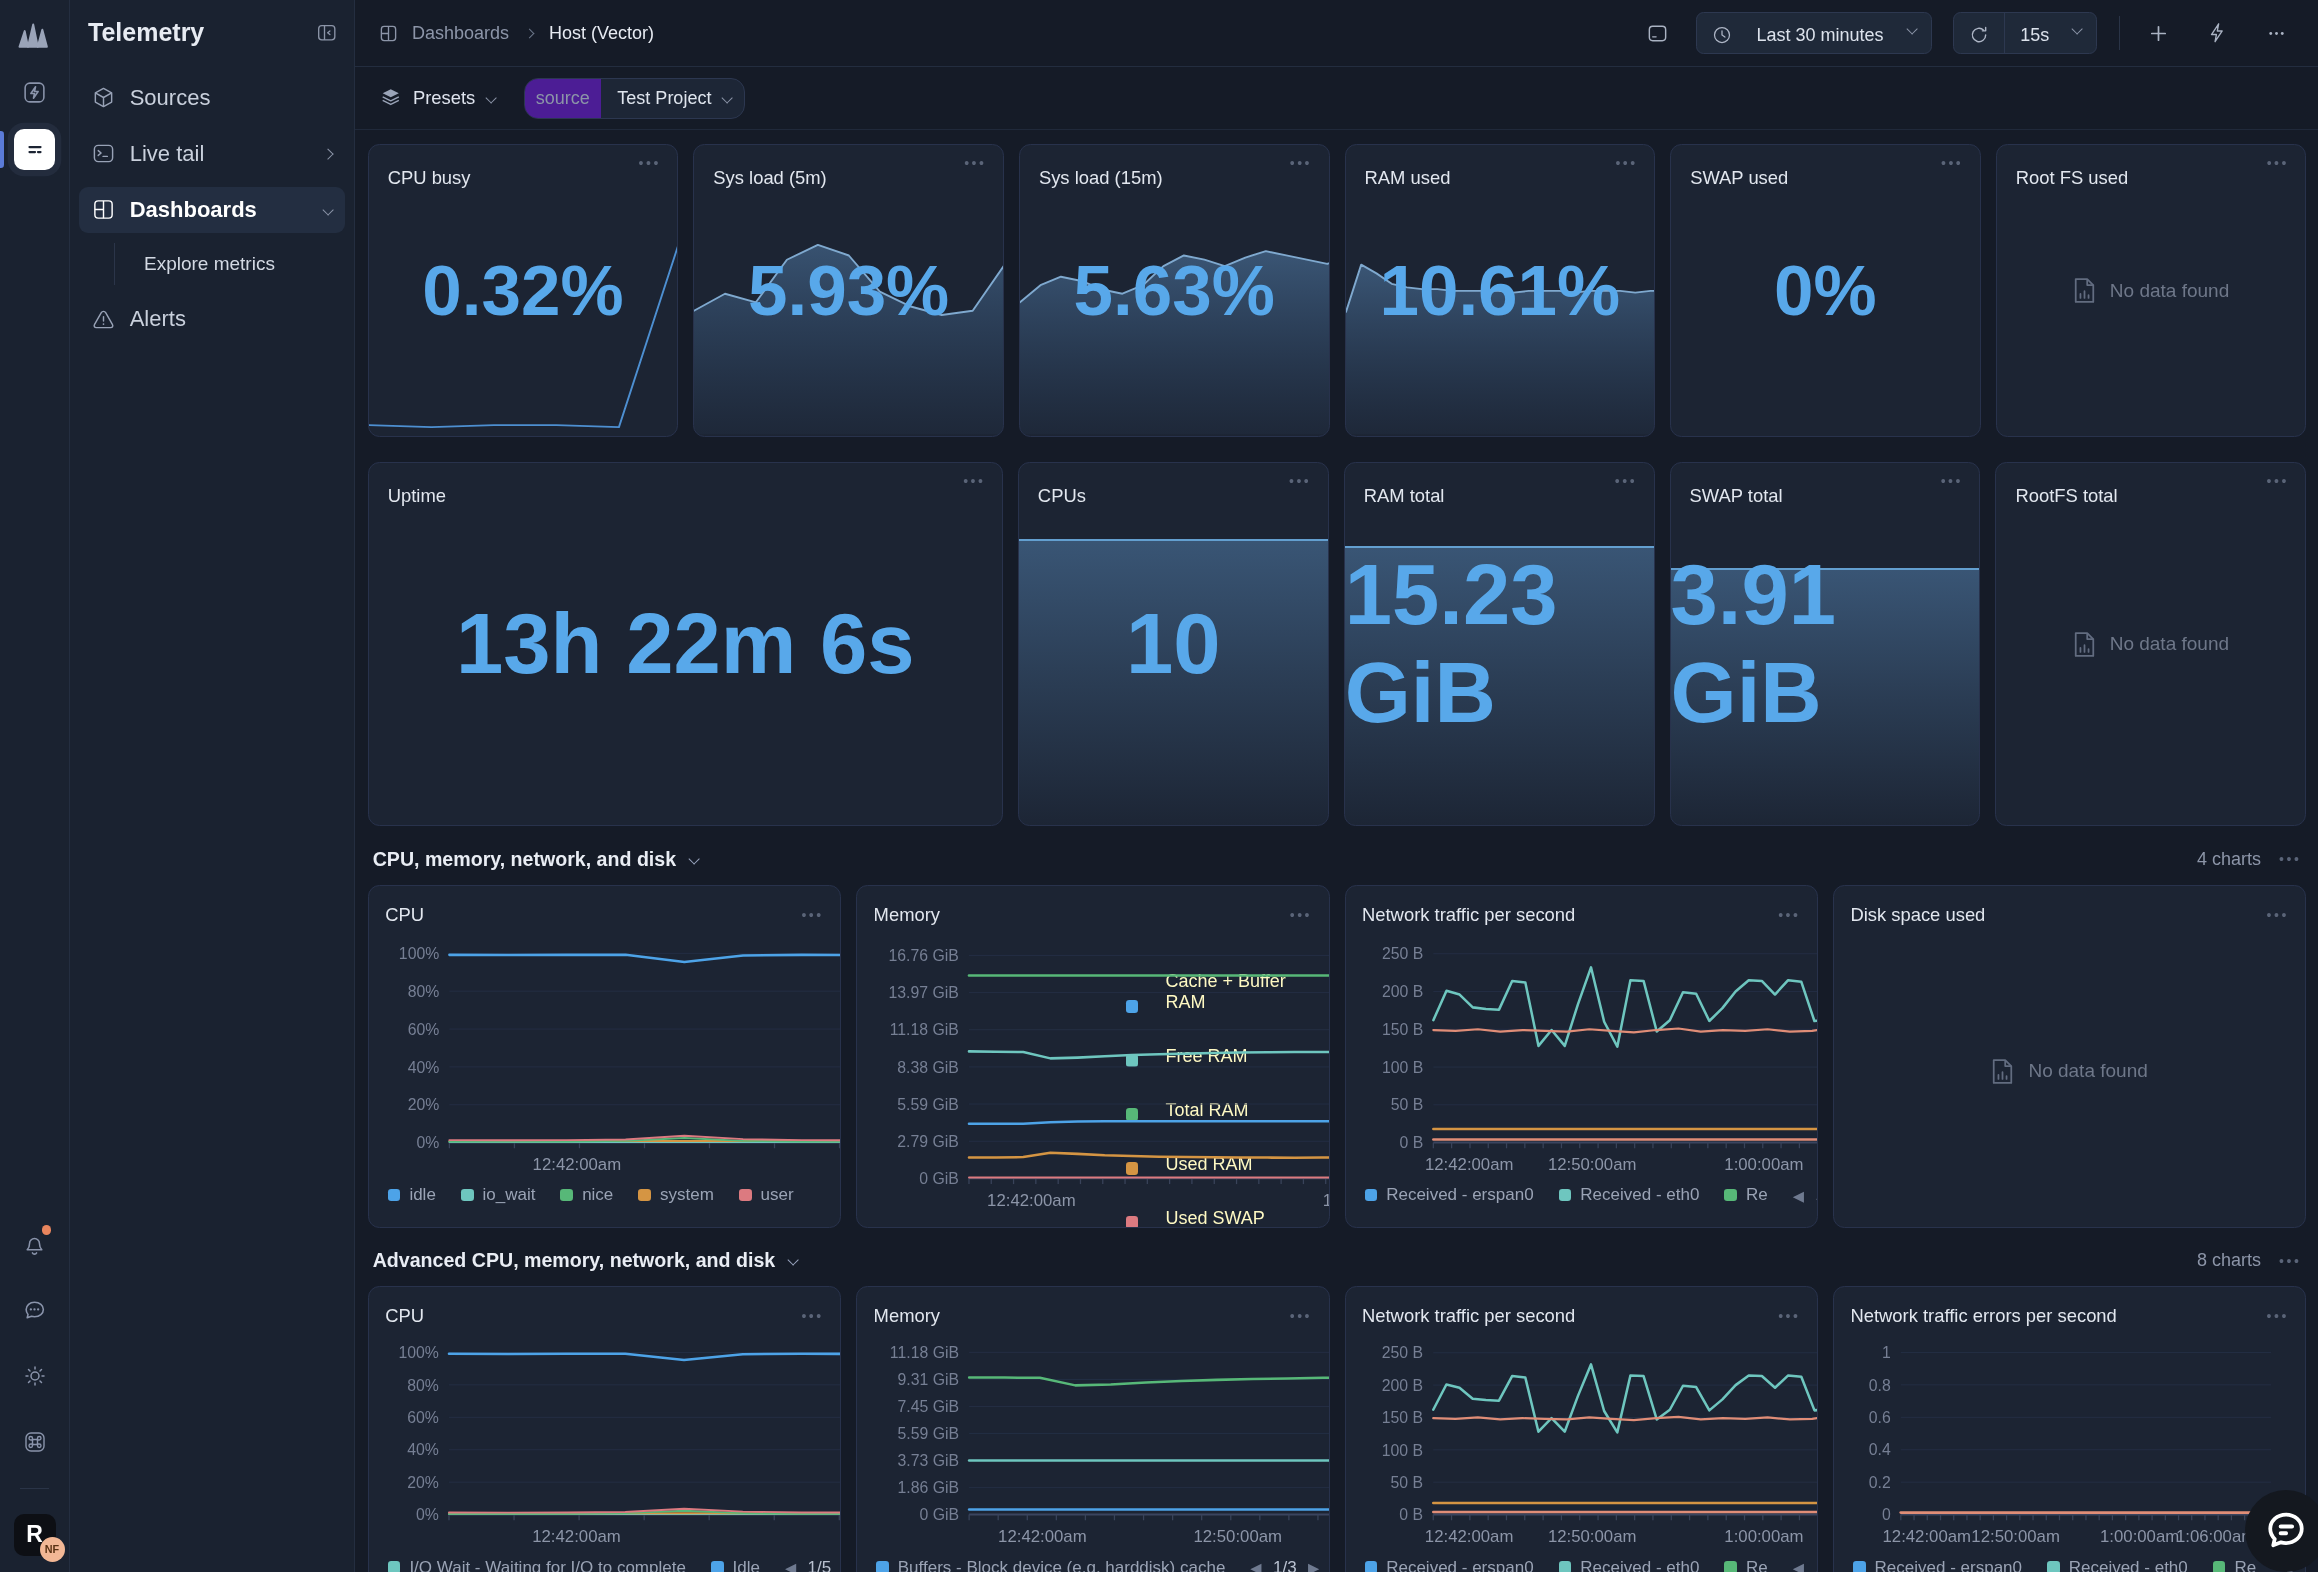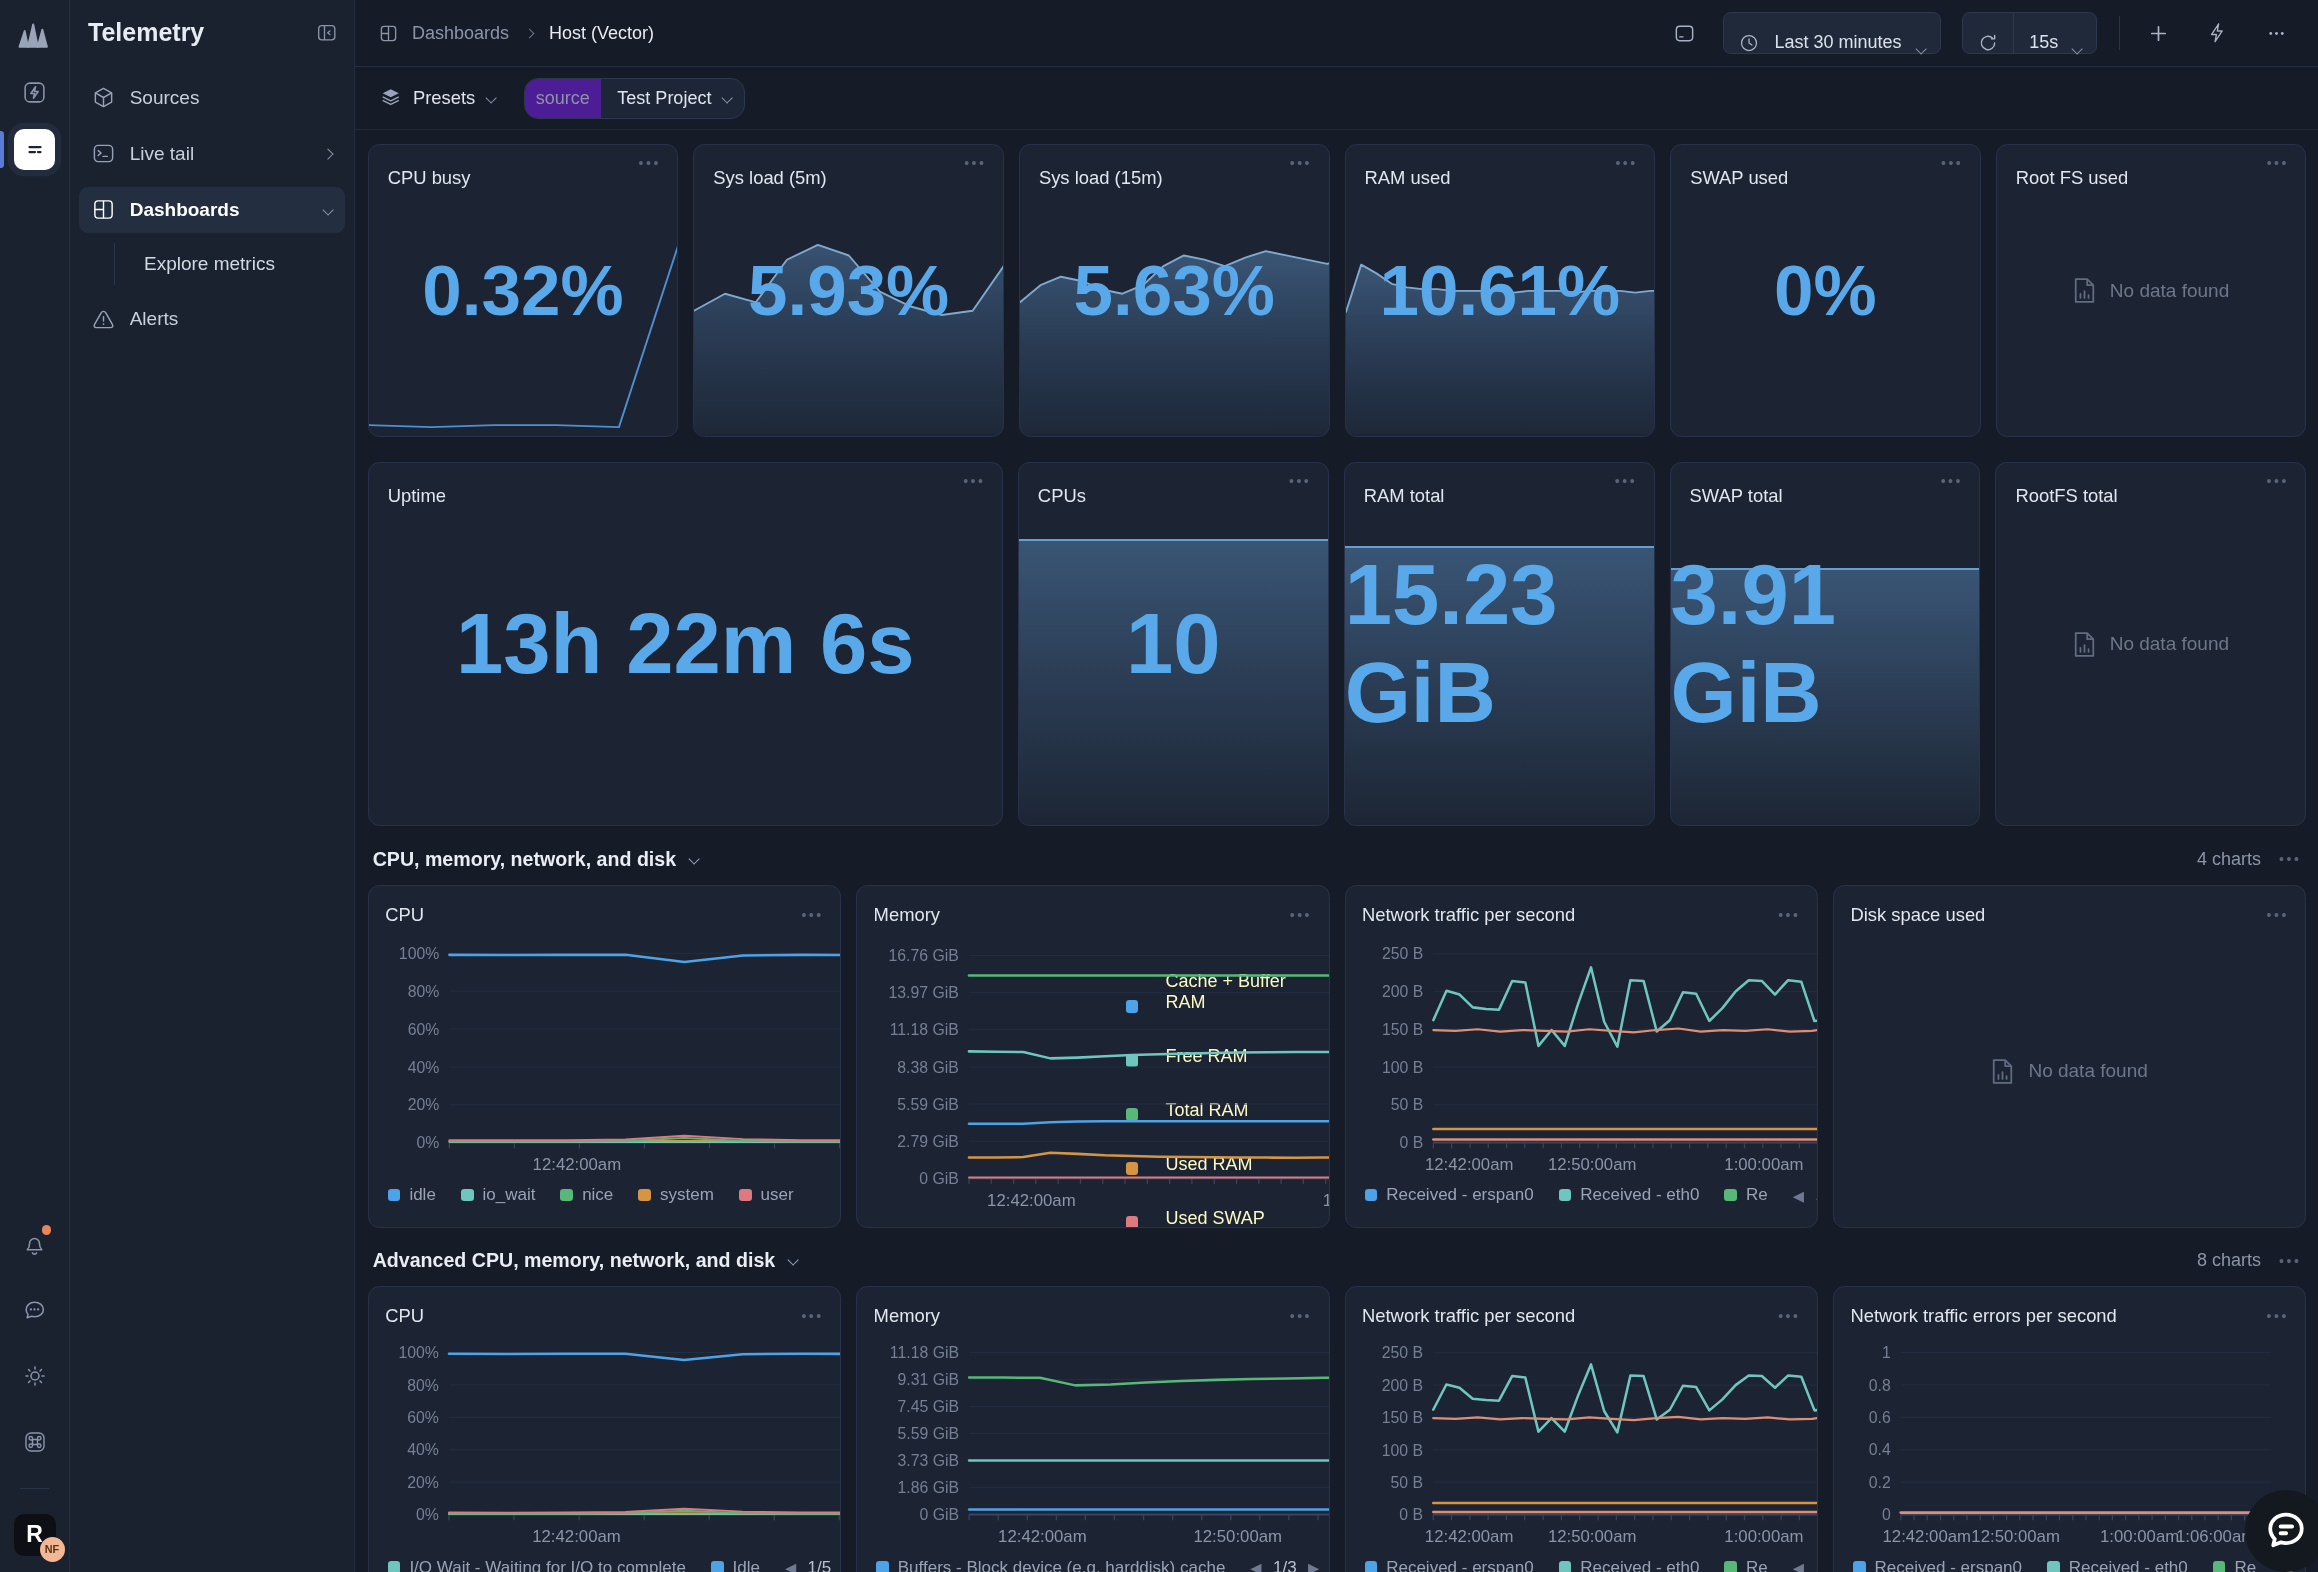--- a/index.html
+++ b/index.html
@@ -20,21 +20,21 @@
   .rail-div{width:29px;height:0.6px;background:#2a3447}
   .avatar{width:42px;height:42px;background:#0d0f14;border-radius:10px;display:flex;align-items:center;justify-content:center;position:relative}
   .avatar-r{color:#fff;font-weight:700;font-size:23px}
   .avatar-badge{position:absolute;right:-9px;bottom:-6.3px;width:25px;height:25px;border-radius:50%;background:#f2b795;color:#5a3214;font-size:10.8px;font-weight:700;display:flex;align-items:center;justify-content:center}
 
   
   .sidebar{width:285px;background:#1a2230;border-right:0.6px solid #242e40;padding:14px 9px;flex:none}
   .sb-head{display:flex;align-items:center;justify-content:space-between;padding:3.8px 7.6px 28px 9px}
   .sb-title{font-size:25px;font-weight:700}
   .sb-collapse{color:#8c95a8}
-  .sb-item{height:46px;display:flex;align-items:center;gap:15px;padding:0 12.7px;border-radius:9px;color:#c9d0dc;font-size:19px;margin-bottom:10px}
+  .sb-item{height:46px;display:flex;align-items:center;gap:15px;padding:0 12.7px;border-radius:9px;color:#c9d0dc;font-size:22px;margin-bottom:10px}
   .sb-item .sbicon{color:#98a2b6;display:flex}
   .sb-item.active{background:#232e41;color:#fff;font-weight:700}
   .sb-item.active .sbicon{color:#fff}
   .sb-spacer{flex:1}
   .chev{display:inline-block;width:8.2px;height:8.2px;border-right:1.9px solid #8c95a8;border-bottom:1.9px solid #8c95a8;transform:rotate(45deg)}
   .chev.right{transform:rotate(-45deg)}
   .chev.light{border-color:#9aa6c0}
   .sb-subwrap{margin:1.3px 3.8px 11.4px 35px;border-left:1.3px solid #2b3549;padding-left:29px}
   .sb-sub{height:42px;display:flex;align-items:center;font-size:19px;color:#d3d9e3}
 
@@ -42,21 +42,21 @@
   .main{flex:1;display:flex;flex-direction:column;min-width:0}
   .topbar{height:67px;border-bottom:0.6px solid #232d3f;display:flex;align-items:center;justify-content:space-between;padding:0 25px 0 24px;flex:none}
   .crumbs{display:flex;align-items:center;gap:14px;font-size:18px}
   .crumb-ico{color:#8c95a8;display:flex}
   .crumb-muted{color:#8c95a8}
   .crumb-sep{width:7px;height:7px;border-right:1.9px solid #6b7689;border-bottom:1.9px solid #6b7689;transform:rotate(-45deg);margin:0 2.5px}
   .crumb-page{color:#e7ebf2}
   .tb-right{display:flex;align-items:center;gap:21.5px}
   .tb-iconbtn{color:#aab3c3;display:flex;align-items:center;justify-content:center;width:35px;height:35px}
   .pill{display:flex;align-items:center;height:42px;background:#1f2939;border:1.3px solid #2d3850;border-radius:7.6px;color:#dce2ec;font-size:18px}
-  .pill .seg{display:flex;align-items:flex-end;gap:15px;padding:0 15px;height:100%}
+  .pill .seg{display:flex;align-items:flex-start;gap:24px;padding:12px 15px;height:100%}
   .pill .seg + .seg{border-left:1.3px solid #2d3850}
   .pill .picon{color:#aeb6c6;display:flex}
   .tb-div{width:0.6px;height:34px;background:#2a3447}
   .tb-icons{display:flex;align-items:center;gap:24px}
 
   .filterbar{height:63px;border-bottom:0.6px solid #20293a;display:flex;align-items:center;gap:29px;padding:0 25px;flex:none}
   .presets{display:flex;align-items:center;gap:11.4px;font-size:18.4px;color:#dfe4ee}
   .presets .picon{color:#9aa4b8;display:flex}
   .srcpill{display:flex;align-items:center;height:41px;border:1.3px solid #2c3750;border-radius:14px;overflow:hidden;font-size:18px;background:#1d2636}
   .srcpill .key{background:#4c1d95;color:#8c95a8;padding:0 11px;height:100%;display:flex;align-items:center}

